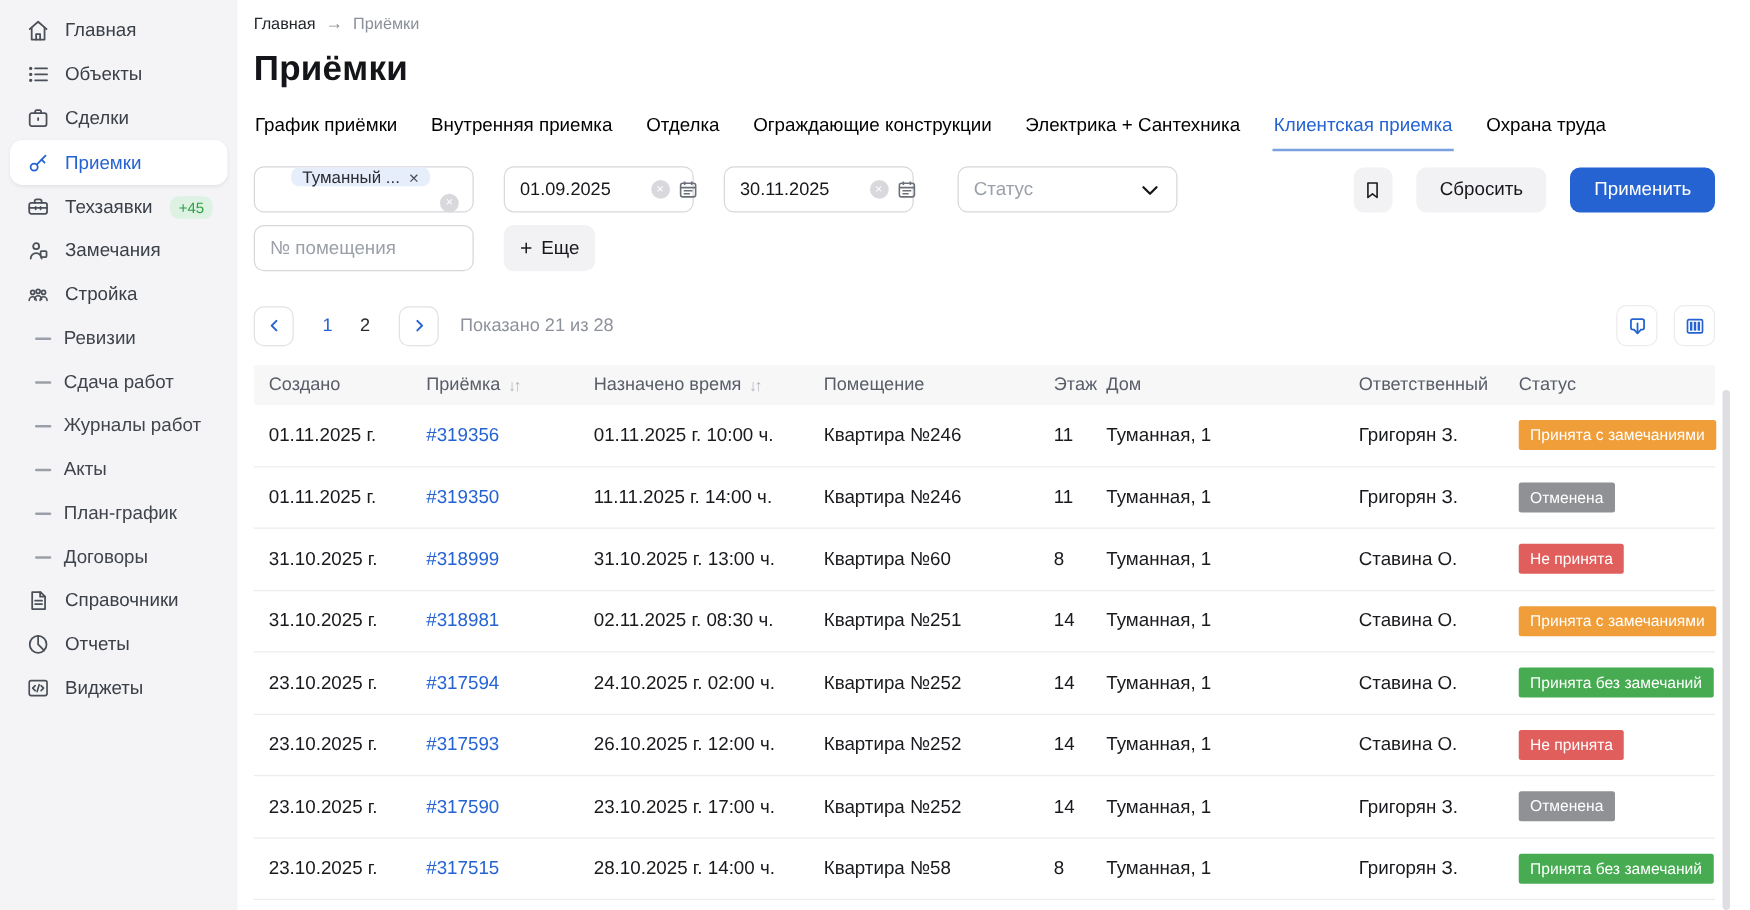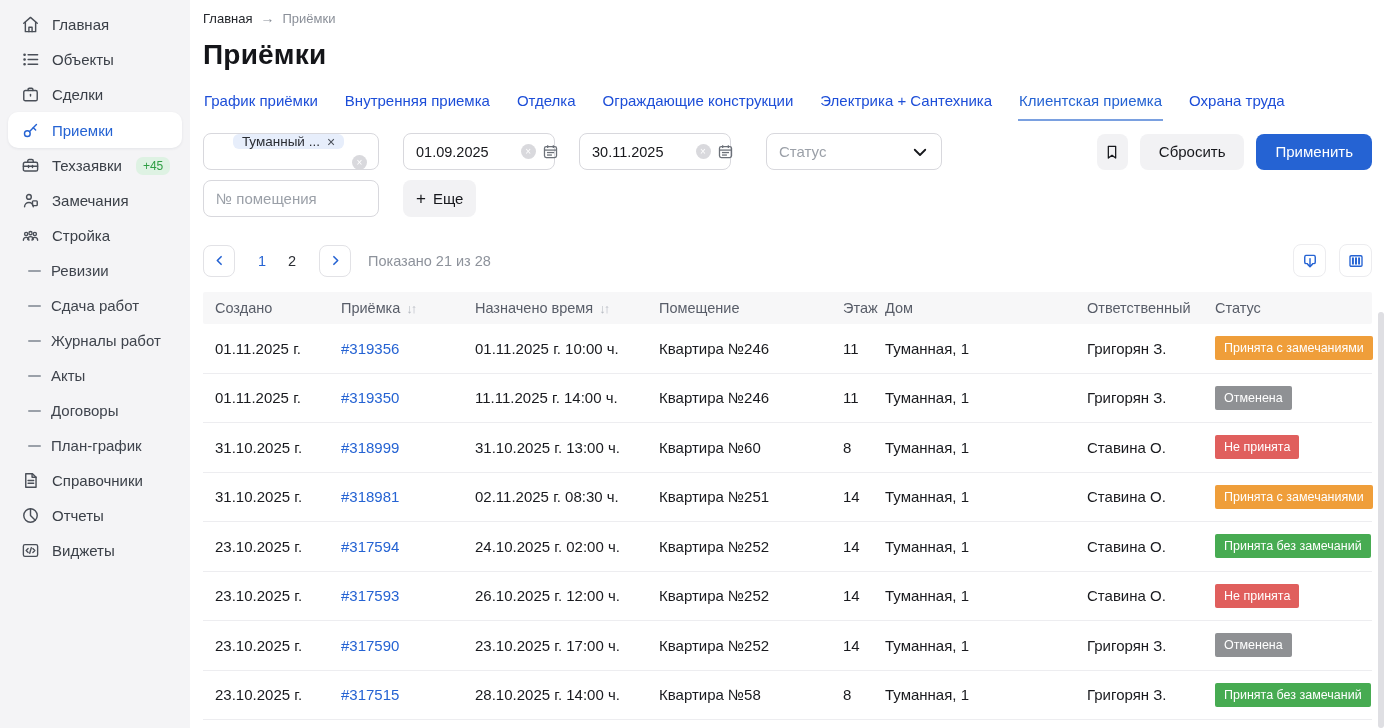--- a/index.html
+++ b/index.html
@@ -24,21 +24,21 @@
 
   
   .main { flex:1; padding:0 28px 0 13px; position:relative; }
   .breadcrumb { padding-top:10px; font-size:13px; display:flex; align-items:center; gap:8px; }
   .breadcrumb .bc-home { color:#22252a; cursor:pointer; }
   .breadcrumb .bc-arrow { color:#8a8f98; font-size:14px; }
   .breadcrumb .bc-cur { color:#8a8f98; }
   h1 { margin-top:13px; font-size:28px; font-weight:700; color:#141519; letter-spacing:.2px; }
 
   .tabs { display:flex; gap:25px; margin-top:21px; }
-  .tab { font-size:15px; color:#1d4ed8; padding:0 1px 10px; border:none; background:none; cursor:pointer;
+  .tab { font-size:15px; color:#000000; padding:0 1px 10px; border:none; background:none; cursor:pointer;
          border-bottom:2px solid transparent; font-family:inherit; white-space:nowrap; }
   .tab.active { color:var(--accent); border-bottom-color:#7aa0e0; }
 
   
   .filters { margin-top:12px; }
   .filter-row { display:flex; align-items:center; gap:24px; }
   .filter-row + .filter-row { margin-top:10px; }
   .control { height:37px; border:1px solid #d8d8dd; border-radius:8px; background:#fff;
              display:flex; align-items:center; font-size:14.5px; cursor:pointer;gap:32px; }
   .ctl-select1 { width:176px; padding:0 11px 0 6px; gap:6px;flex-direction:column; }
@@ -53,21 +53,21 @@
   .cal-icon { width:17px; height:17px; color:#6b7078; }
   .ctl-status { width:176px; padding:0 12px; margin-left:11px; justify-content:space-between; color:#9ba0a8; font-size:15px; }
   .ctl-status .chev { width:18px; height:18px; }
   .ctl-room { width:176px; padding:1px 12px; }
   .ctl-room input { border:none; outline:none; width:100%; font-size:15px; font-family:inherit; color:#17181c; background:transparent; }
   .ctl-room input::placeholder { color:#9ba0a8; }
   .btn { height:36px; border:none; border-radius:8px; font-size:15px; font-family:inherit; cursor:pointer;
          display:flex; align-items:center; justify-content:center; }
   .btn-more { background:#f2f2f4; color:#17181c; padding:0 13px; gap:7px; height:37px; }
   .plus { font-size:17px; line-height:1; color:#17181c; }
-  .right-group { margin-left:auto; display:flex; align-items:center; gap:12px; }
+  .right-group { margin-left:auto; display:flex; align-items:center; gap:19px; }
   .btn-bookmark { background:#f2f2f4; width:31px; }
   .btn-bookmark svg { width:16px; height:16px; color:#17181c; }
   .btn-reset { background:#f2f2f4; color:#17181c; padding:0 19px; }
   .btn-apply { background:var(--accent); color:#fff; padding:0 19px; }
 
   
   .toolbar { display:flex; align-items:center; margin-top:27px; }
   .pg-btn { width:32px; height:32px; border:1px solid #e2e2e6; border-radius:8px; background:#fff; cursor:pointer;
             display:flex; align-items:center; justify-content:center; }
   .pg-btn svg { width:13px; height:13px; color:var(--accent); }
@@ -189,25 +189,25 @@
       <div class="side-item sub">
         <span class="dash"></span>
         <span class="side-label">Журналы работ</span>
       </div>
       <div class="side-item sub">
         <span class="dash"></span>
         <span class="side-label">Акты</span>
       </div>
       <div class="side-item sub">
         <span class="dash"></span>
+        <span class="side-label">План-график</span>
+      </div>
+      <div class="side-item sub">
+        <span class="dash"></span>
         <span class="side-label">Договоры</span>
-      </div>
-      <div class="side-item sub">
-        <span class="dash"></span>
-        <span class="side-label">План-график</span>
       </div>
       <div class="side-item">
         <span class="icon">
           <svg viewBox="0 0 24 24" fill="none" stroke="currentColor" stroke-width="1.8" stroke-linecap="round" stroke-linejoin="round">
             <path d="M6 3.5h8.5L19 8v12.5H6z"></path>
             <path d="M14 3.5V8h5"></path>
             <line x1="9" y1="12" x2="16" y2="12"></line>
             <line x1="9" y1="15.5" x2="16" y2="15.5"></line>
           </svg>
         </span>

